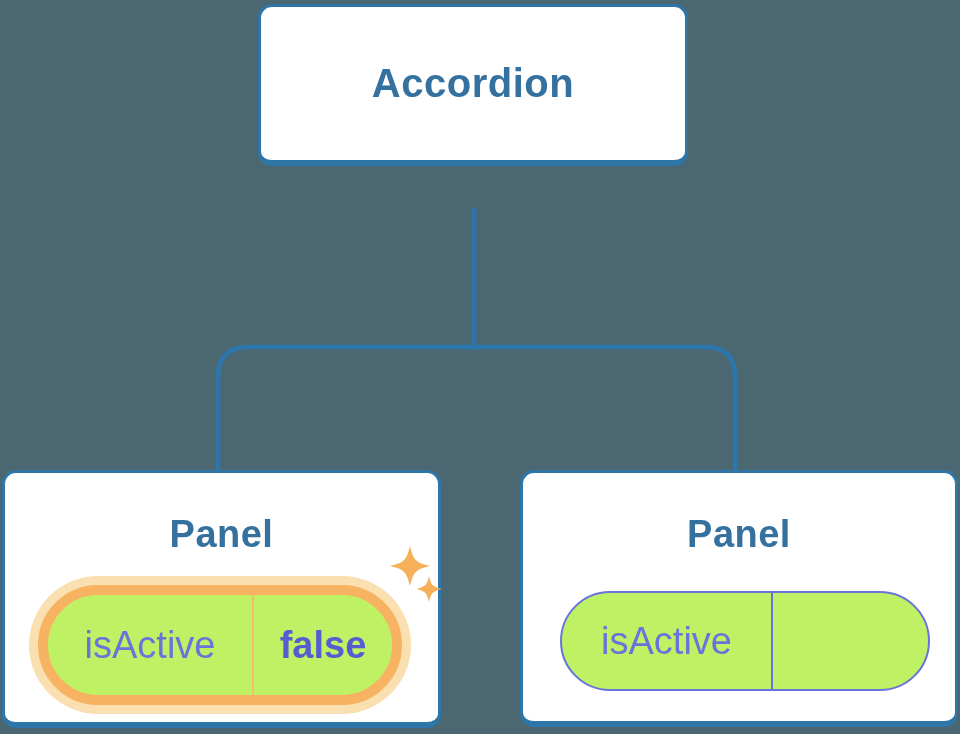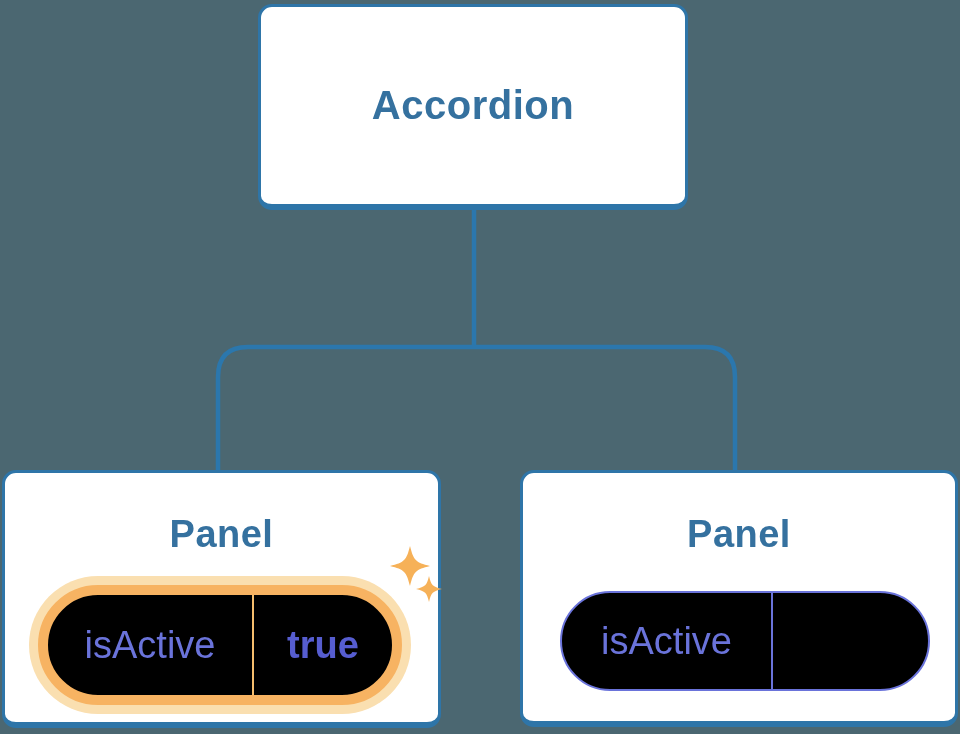--- a/index.html
+++ b/index.html
@@ -39,21 +39,21 @@
   }
   .node {
     position: absolute;
     background: #ffffff;
     border: 3px solid var(--node-border);
     border-bottom-width: 6px;
     border-radius: 14px;
   }
   .root-node {
     left: 258px; top: 4px;
-    width: 430px; height: 206px;
+    width: 430px; height: 162px;
     display: flex;
     align-items: center;
     justify-content: center;
   }
   .root-node .node-title {
     color: var(--node-text);
     font-size: 40px;
     font-weight: 600;
     letter-spacing: 0.5px;
   }
@@ -75,21 +75,21 @@
     color: var(--node-text);
     font-size: 38px;
     font-weight: 600;
     letter-spacing: 0.5px;
     line-height: 1;
   }
   .state-pill {
     position: absolute;
     display: flex;
     align-items: stretch;
-    background: #000000;
+    background: #bef264;
     border-radius: 999px;
     overflow: hidden;
   }
   .state-pill .cell {
     display: flex;
     align-items: center;
     justify-content: center;
     font-size: 38px;
     color: var(--state-text);
   }
@@ -139,21 +139,21 @@
   </svg>
 
   <div class="node root-node">
     <span class="node-title">Accordion</span>
   </div>
 
   <div class="node panel-node panel-left">
     <div class="panel-title">Panel</div>
     <div class="state-pill">
       <div class="cell key-cell">isActive</div>
-      <div class="cell value-cell">true</div>
+      <div class="cell value-cell">false</div>
     </div>
     <svg class="sparkles" viewBox="0 0 72 92" xmlns="http://www.w3.org/2000/svg">
       <path d="M37 17
         C 40.6 31.4, 42.6 33.4, 57 37
         C 42.6 40.6, 40.6 42.6, 37 57
         C 33.4 42.6, 31.4 40.6, 17 37
         C 31.4 33.4, 33.4 31.4, 37 17 Z"></path>
       <path d="M56 47
         C 58.3 56.4, 59.6 57.7, 69 60
         C 59.6 62.3, 58.3 63.6, 56 73

